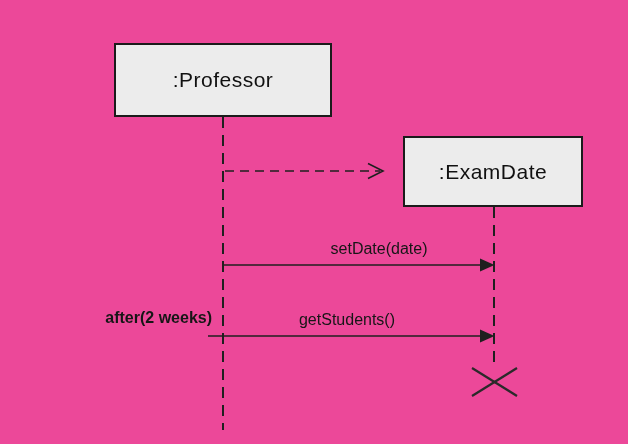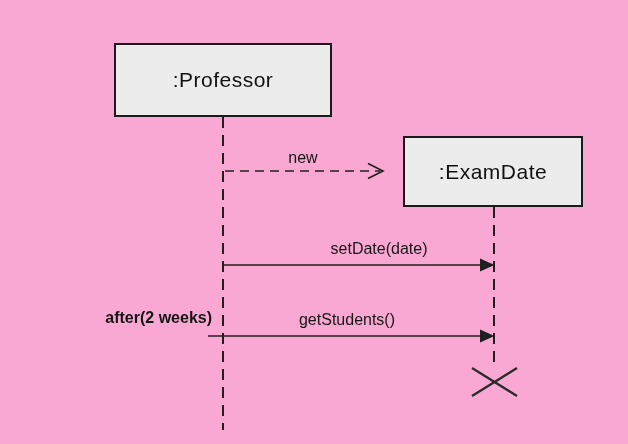--- a/index.html
+++ b/index.html
@@ -4,21 +4,21 @@
 <style>
   html, body {
     margin: 0;
     padding: 0;
     background: #ffffff;
   }
   .canvas {
     position: relative;
     width: 628px;
     height: 444px;
-    background: #f9a8d4;
+    background: #ec4899;
     font-family: "Liberation Sans", sans-serif;
     color: #111111;
     overflow: hidden;
   }
   .overlay {
     position: absolute;
     left: 0;
     top: 0;
     width: 628px;
     height: 444px;
@@ -88,21 +88,20 @@
   </svg>
 
   <div class="obj-box box-professor">
     <span class="obj-label">:Professor</span>
   </div>
 
   <div class="obj-box box-examdate">
     <span class="obj-label">:ExamDate</span>
   </div>
 
-  <div class="msg-label label-new">new</div>
 
   <div class="msg-label label-setdate">setDate(date)</div>
 
   <div class="msg-label label-getstudents">getStudents()</div>
 
   <div class="label-after">after(2 weeks)</div>
 
 </div>
 
 </body></html>

